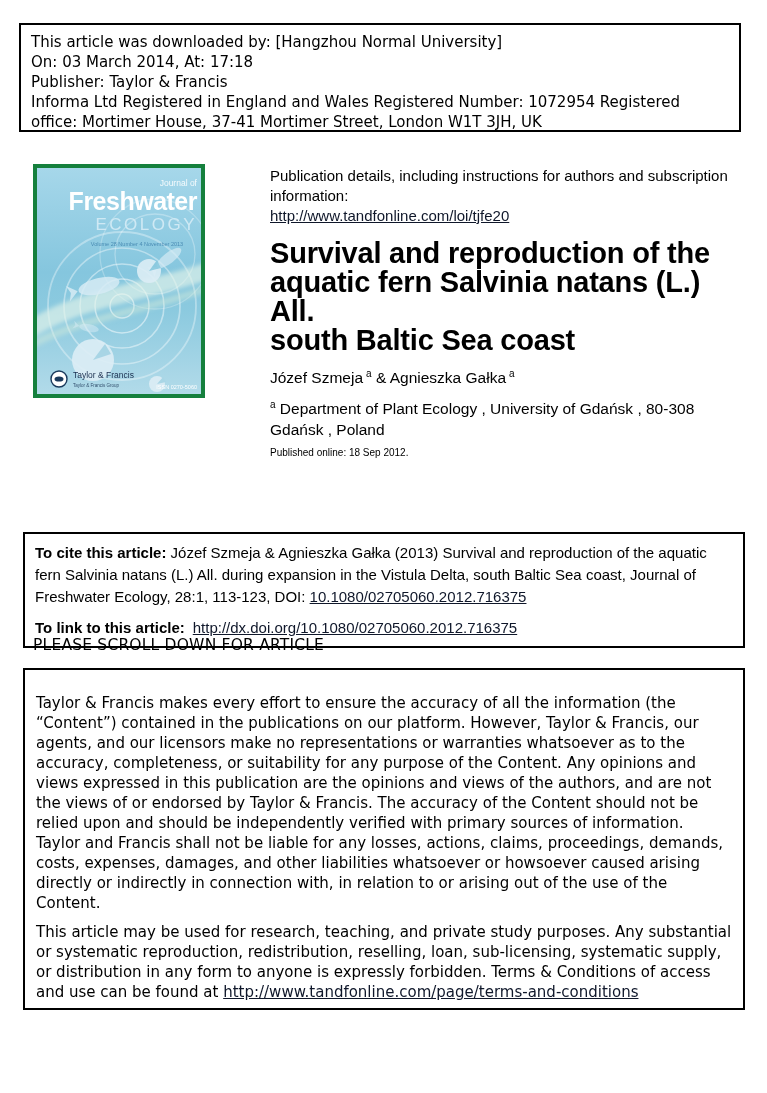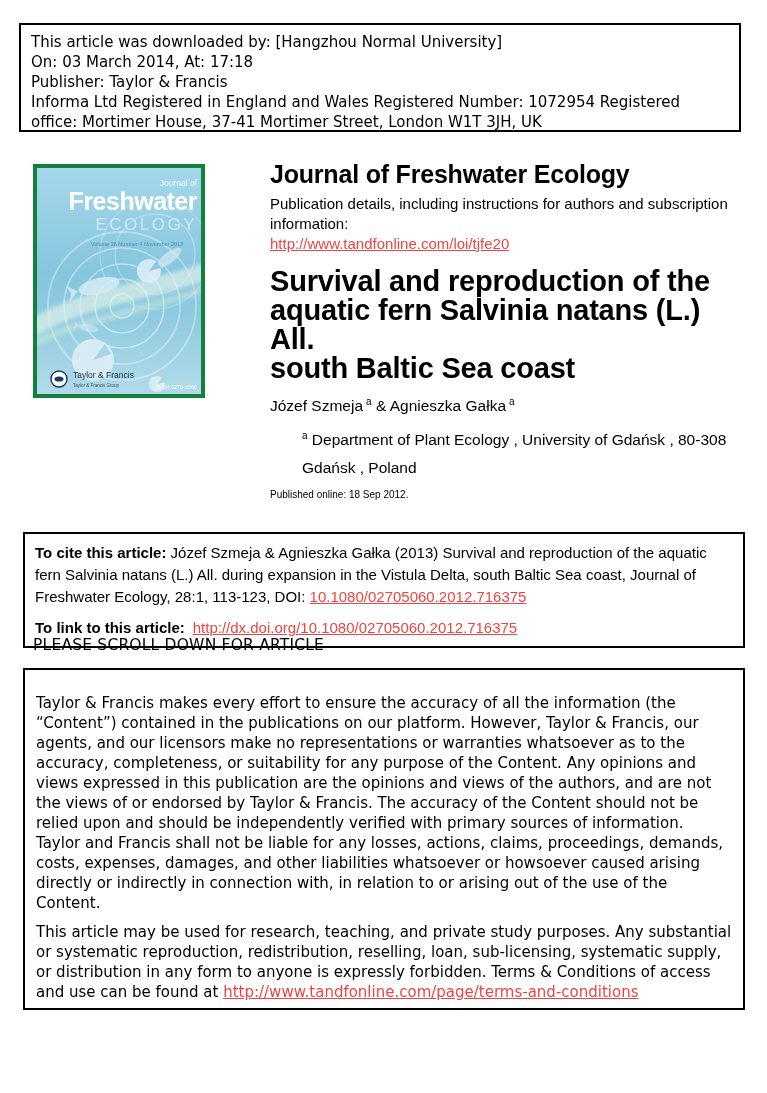--- a/index.html
+++ b/index.html
@@ -12,25 +12,25 @@
 
   
   .cover{left:33px;top:164px;width:172px;height:234px;border:4px solid #15803d;overflow:hidden;}
   .cover svg{display:block;}
 
   
   .right-col{left:270px;top:160px;width:470px;font-family:"Liberation Sans",sans-serif;}
   .journal-title{font-size:25px;line-height:28px;font-weight:bold;letter-spacing:-0.2px;}
   .pub-details{margin-top:6px;width:462px;font-size:15px;line-height:20px;}
   .journal-link{font-size:15px;line-height:20px;}
-  a.lnk{color:#ef4444;text-decoration:underline;}
+  a.lnk{color:#0f172a;text-decoration:underline;}
   .article-title{margin-top:13px;font-size:29px;line-height:29px;font-weight:bold;letter-spacing:-0.2px;}
   .authors{margin-top:9px;font-size:15.5px;line-height:20px;}
   .authors sup{font-size:10px;margin-left:3px;}
-  .affiliation{margin-top:6px;width:466px;font-size:15.5px;line-height:28px;margin-left:32px;}
+  .affiliation{margin-top:6px;width:466px;font-size:15.5px;line-height:21px;}
   .affiliation sup{font-size:10px;}
   .published{margin-top:2px;font-size:10px;line-height:21px;}
 
   
   .cite-box{left:23px;top:492px;width:722px;height:116px;border:2px solid #000;
             padding:8px 10px;font-family:"Liberation Sans",sans-serif;font-size:15px;line-height:22px;margin-top:40px;}
   .cite-box b{font-weight:bold;}
   .cite-link-row{margin-top:9px;}
   .cite-link-row a{margin-left:8px;}
 
@@ -118,21 +118,20 @@
       <circle cx="22" cy="211" r="8" fill="#ffffff" stroke="#1a3a5c" stroke-width="1.4"></circle>
       <ellipse cx="22" cy="211" rx="4.5" ry="2.6" fill="#1a3a5c"></ellipse>
       <text x="36" y="210" font-size="8.5" fill="#1a2f4f" font-family="Liberation Sans, sans-serif">Taylor &amp; Francis</text>
       <text x="36" y="219" font-size="4.5" fill="#33506e" font-family="Liberation Sans, sans-serif">Taylor &amp; Francis Group</text>
     </g>
     <text x="160" y="221" font-size="5.5" fill="#ffffff" text-anchor="end" font-family="Liberation Sans, sans-serif">ISSN 0270-5060</text>
   </svg>
 </div>
 
 <div class="abs right-col">
-  <div class="journal-title">Journal of Freshwater Ecology</div>
   <div class="pub-details">Publication details, including instructions for authors and subscription information:</div>
   <div class="journal-link">
     <a class="lnk" href="#">http://www.tandfonline.com/loi/tjfe20</a>
   </div>
   <div class="article-title">
     <div>Survival and reproduction of the</div>
     <div>aquatic fern Salvinia natans (L.) All.</div>
     <div>south Baltic Sea coast</div>
   </div>
   <div class="authors"><span>Józef Szmeja</span><sup>a</sup><span> &amp; </span><span>Agnieszka Gałka</span><sup>a</sup></div>

